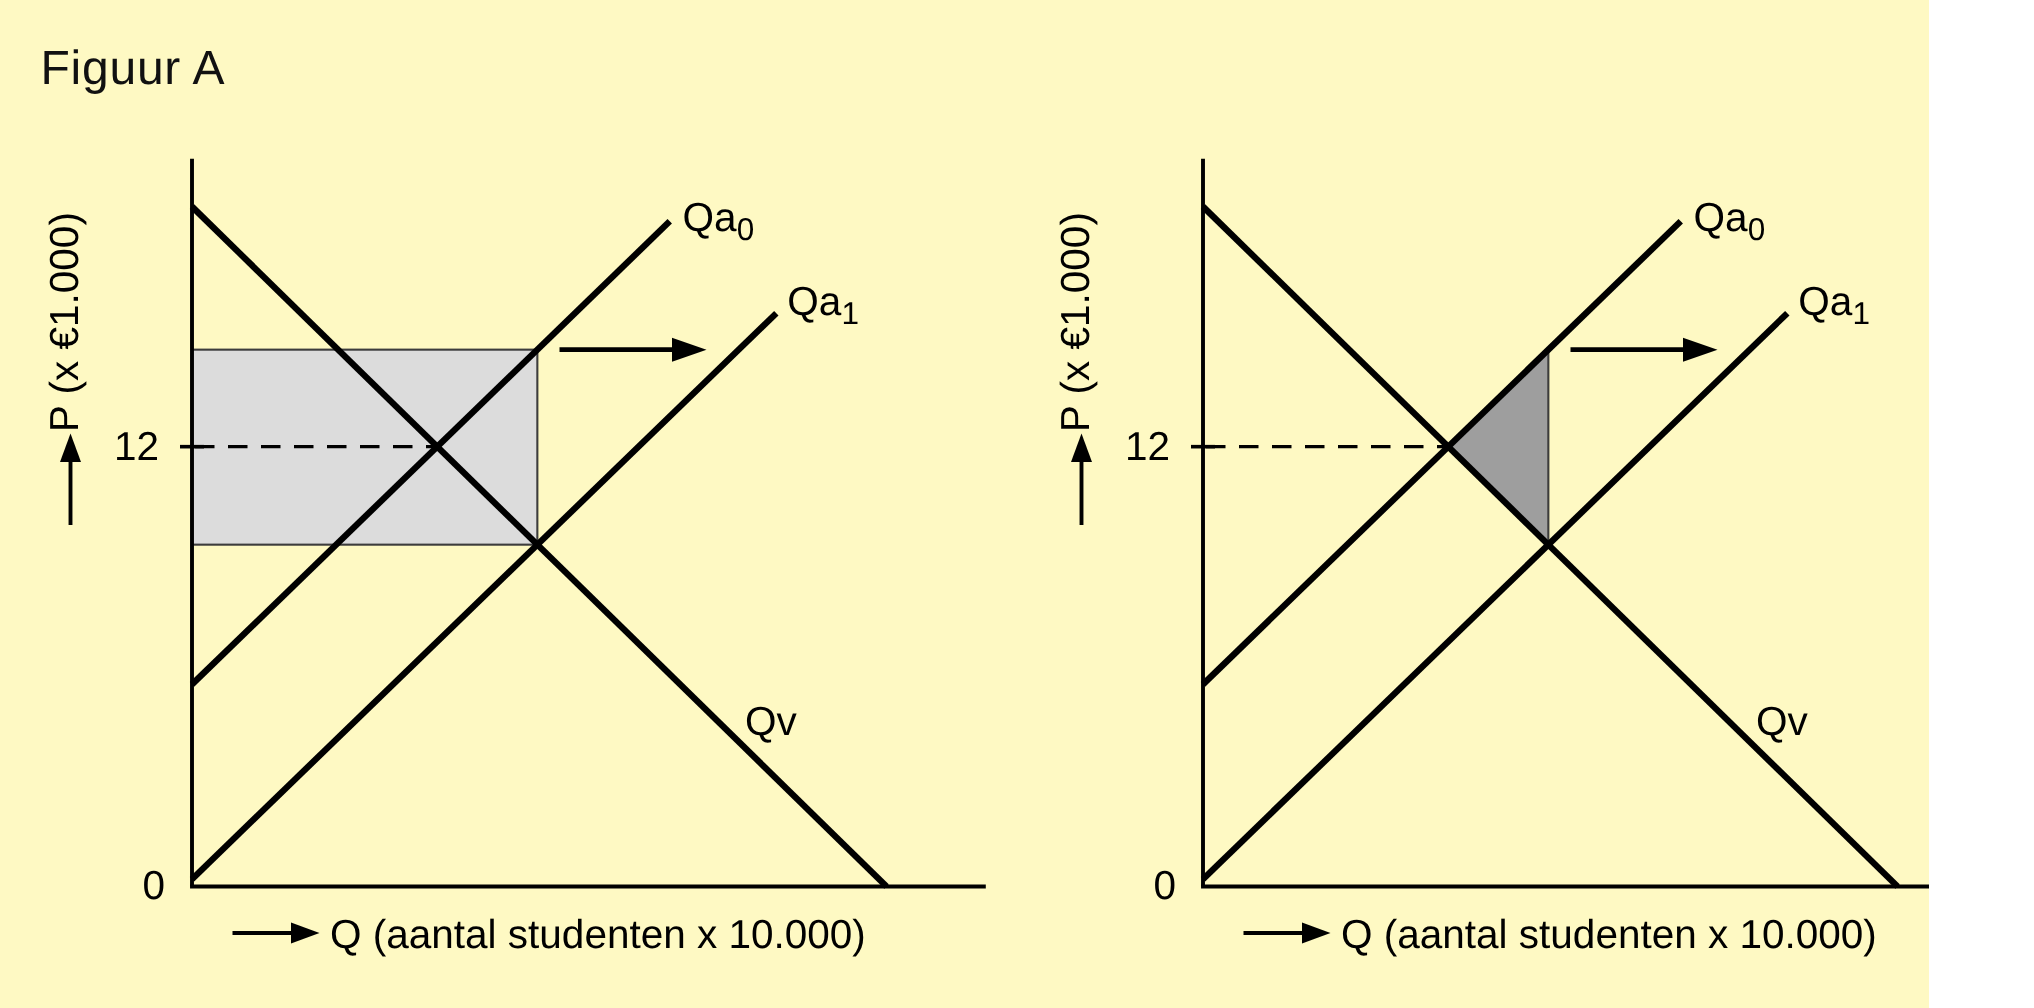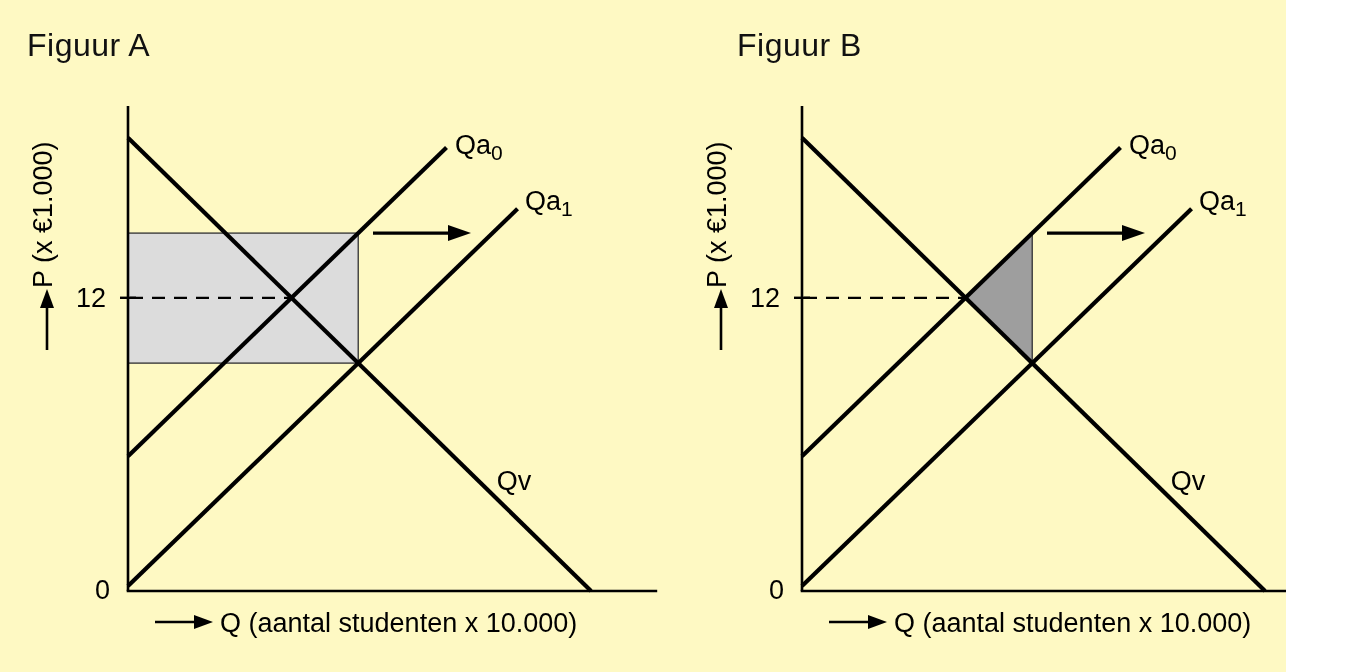--- a/index.html
+++ b/index.html
@@ -20,21 +20,20 @@
   }
   #title-a{left:27px;}
   #title-b{left:737px;}
   #canvas{position:absolute;left:0;top:0;}
 </style>
 </head>
 <body>
 
 <div id="page">
   <div id="title-a" class="fig-title">Figuur A</div>
-  <div id="title-b" class="fig-title">Figuur B</div>
   <div id="canvas"><svg width="1356" height="672" viewBox="0 0 1356 672">
         <g>
           <rect x="128" y="233.10274094900836" width="230.2312990208643" height="130.00593798675828" fill="#dcdcdc" stroke="#3c3c3c" stroke-width="1.4"></rect>
           <line x1="130" y1="297.7852039110814" x2="291.49542453618585" y2="297.7852039110814" stroke="#000" stroke-width="2.2" stroke-dasharray="13 9"></line>
           <line x1="128" y1="105.89999999999998" x2="128" y2="591" stroke="#000" stroke-width="2.6"></line>
           <line x1="126.7" y1="591" x2="657.2" y2="591" stroke="#000" stroke-width="2.6"></line>
           <line x1="120" y1="297.7852039110814" x2="136" y2="297.7852039110814" stroke="#000" stroke-width="2.4"></line>
           <text x="106" y="306.7852039110814" text-anchor="end" font-size="27" fill="#000">12</text>
           <text x="110" y="599" text-anchor="end" font-size="27" fill="#000">0</text>
           <line x1="128" y1="137.75" x2="591.05" y2="591" stroke="#000" stroke-width="4.2"></line>

